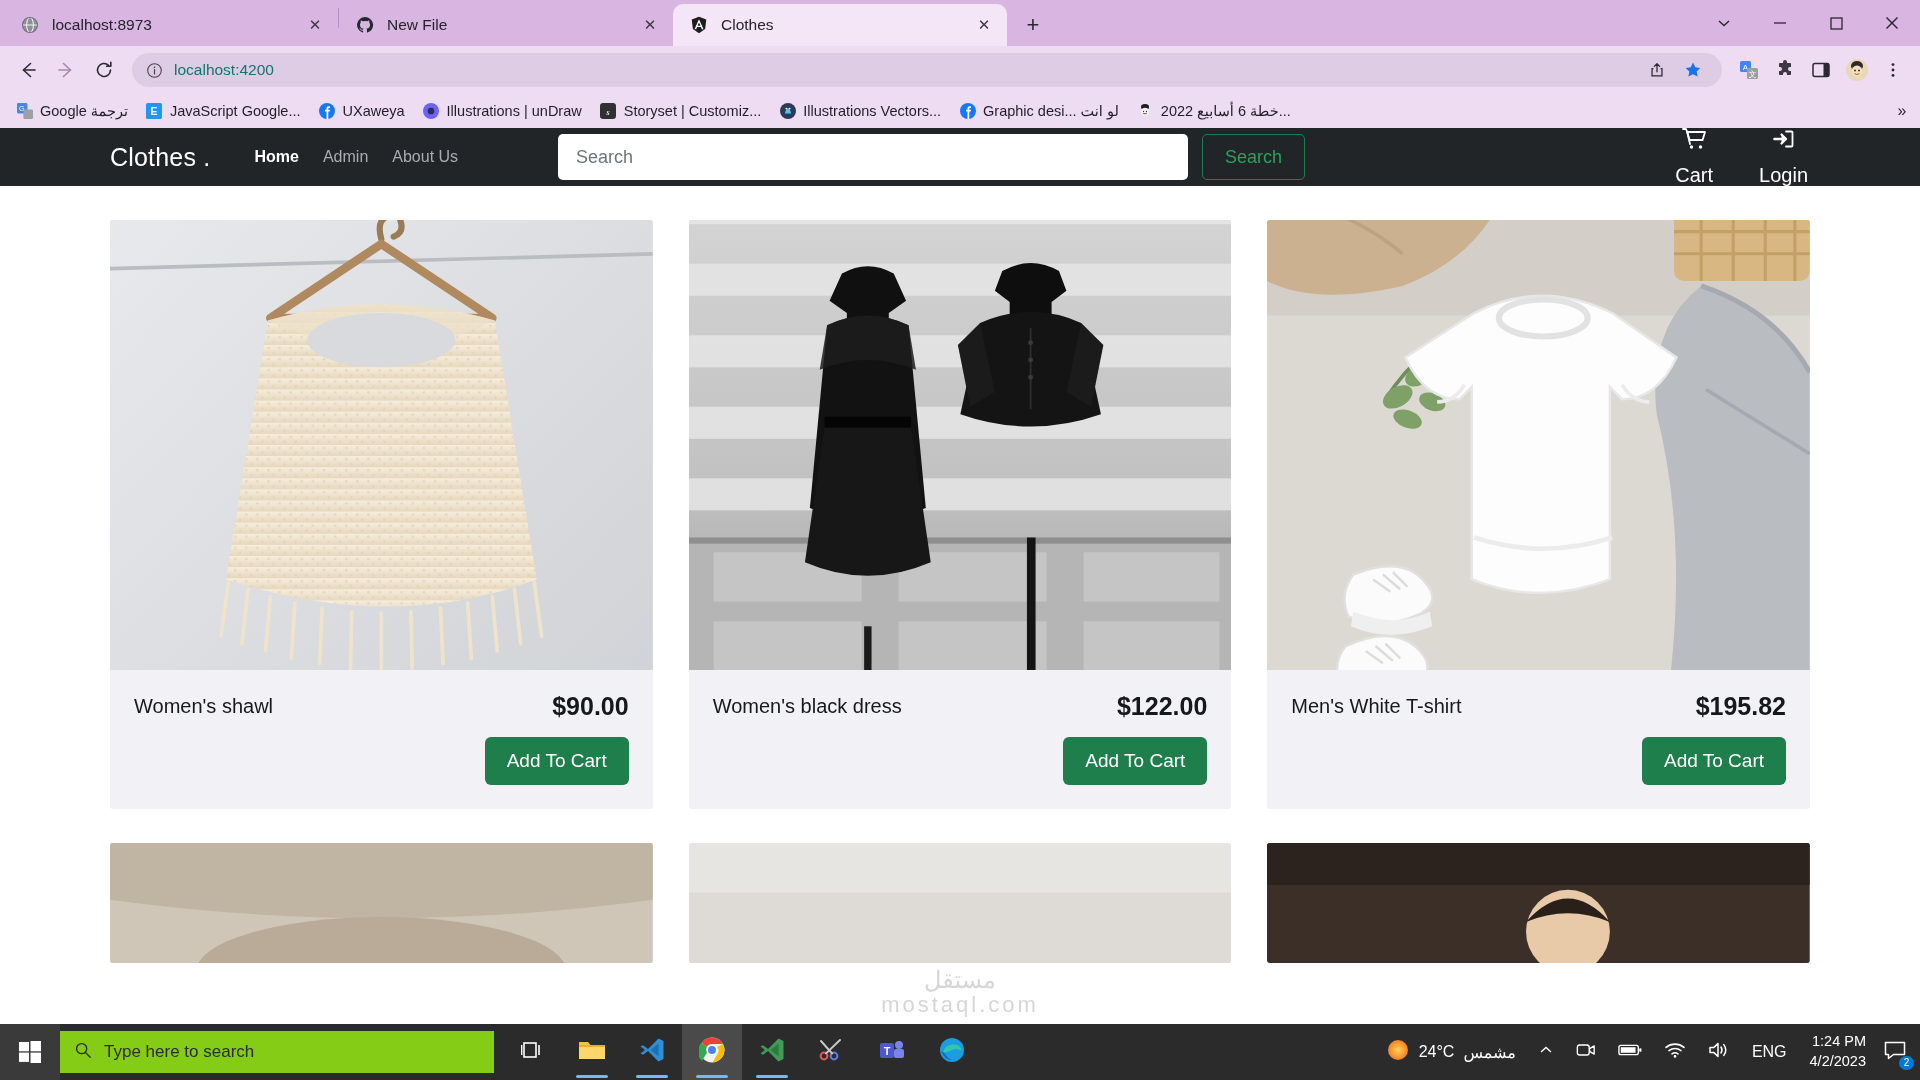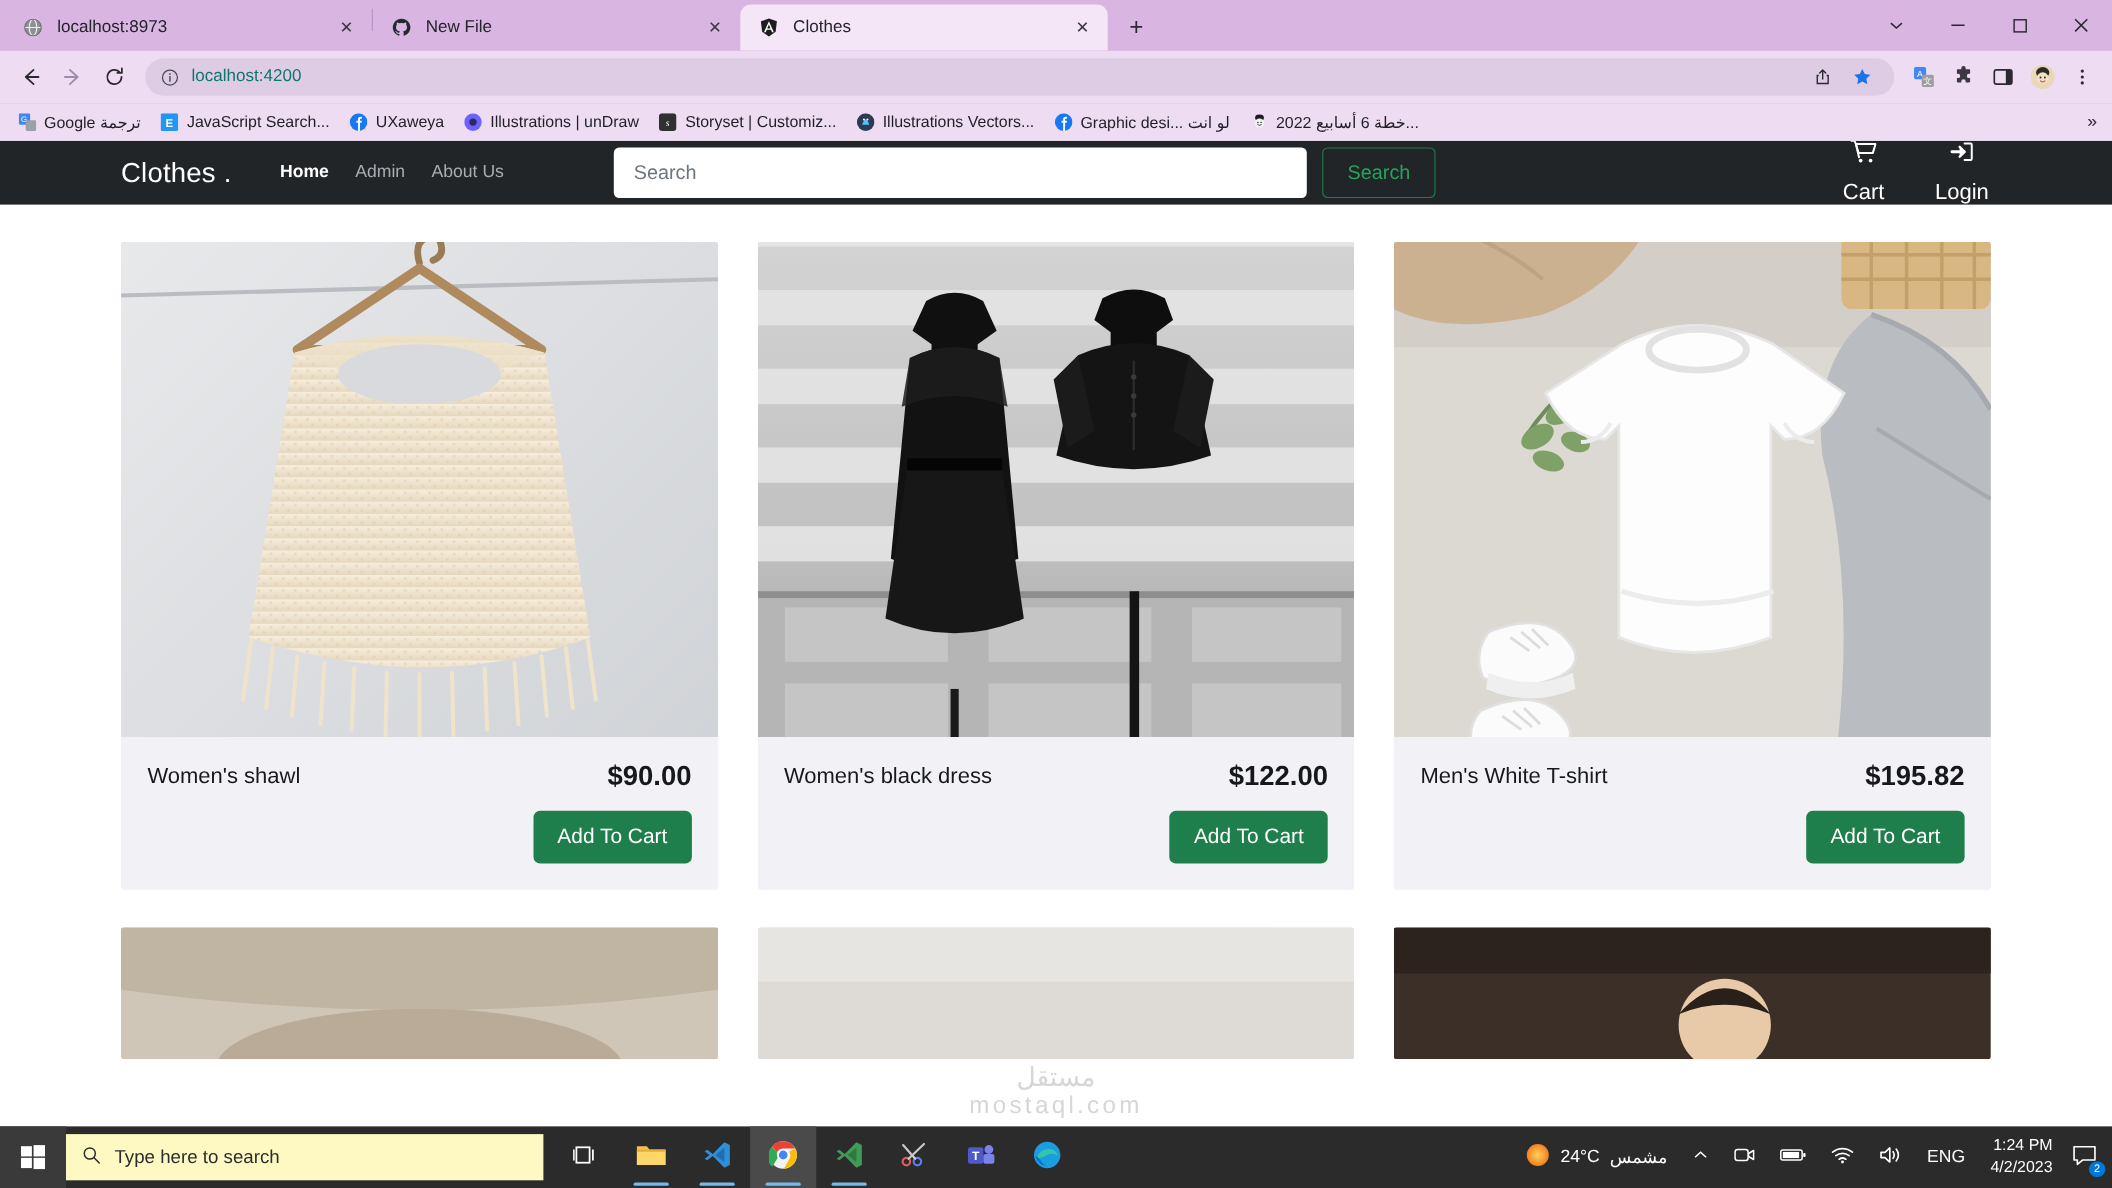--- a/index.html
+++ b/index.html
@@ -171,21 +171,21 @@
   
   #taskbar {
     width: 1920px; height: 56px; background: #2b2b2b;
     display: flex; align-items: center; position: relative;
   }
   .start {
     width: 60px; height: 56px; display: flex; align-items: center;
     justify-content: center; cursor: pointer; background: #3a3a3a;
   }
   .tb-search {
-    width: 434px; height: 42px; background: #fef9c3; border-radius: 0;
+    width: 434px; height: 42px; background: #84cc16; border-radius: 0;
     display: flex; align-items: center; padding: 0 14px; gap: 12px;
     margin-left: 0; cursor: text;
   }
   .tb-search-text { font-size: 17px; color: #2c2c2c; }
   .tb-apps { display: flex; align-items: center; gap: 0; margin-left: 8px; }
   .tb-app {
     width: 60px; height: 56px; display: flex; align-items: center;
     justify-content: center; cursor: pointer; position: relative;
   }
   .tb-app.running::after {
@@ -378,21 +378,21 @@
       <span class="bm-label">Google ترجمة</span>
     </div>
 
     <div class="bm">
       <span class="bm-ico">
         <svg width="16" height="16" viewBox="0 0 20 20">
             <rect width="20" height="20" rx="2" fill="#2196f3"></rect>
             <text x="10" y="15" font-size="13" fill="#fff" text-anchor="middle" font-family="Liberation Sans" font-weight="bold">E</text>
           </svg>
       </span>
-      <span class="bm-label">JavaScript Search...</span>
+      <span class="bm-label">JavaScript Google...</span>
     </div>
 
     <div class="bm">
       <span class="bm-ico">
         <svg width="16" height="16" viewBox="0 0 20 20">
             <circle cx="10" cy="10" r="10" fill="#1877f2"></circle>
             <path d="M11.6 10.6h1.7l.3-2.2h-2V7.1c0-.6.2-1 1.1-1h1V4.1c-.2 0-.8-.1-1.6-.1-1.6 0-2.7.9-2.7 2.7v1.7H7.5v2.2h1.9V20h2.2z" fill="#fff"></path>
           </svg>
       </span>
       <span class="bm-label">UXaweya</span>

